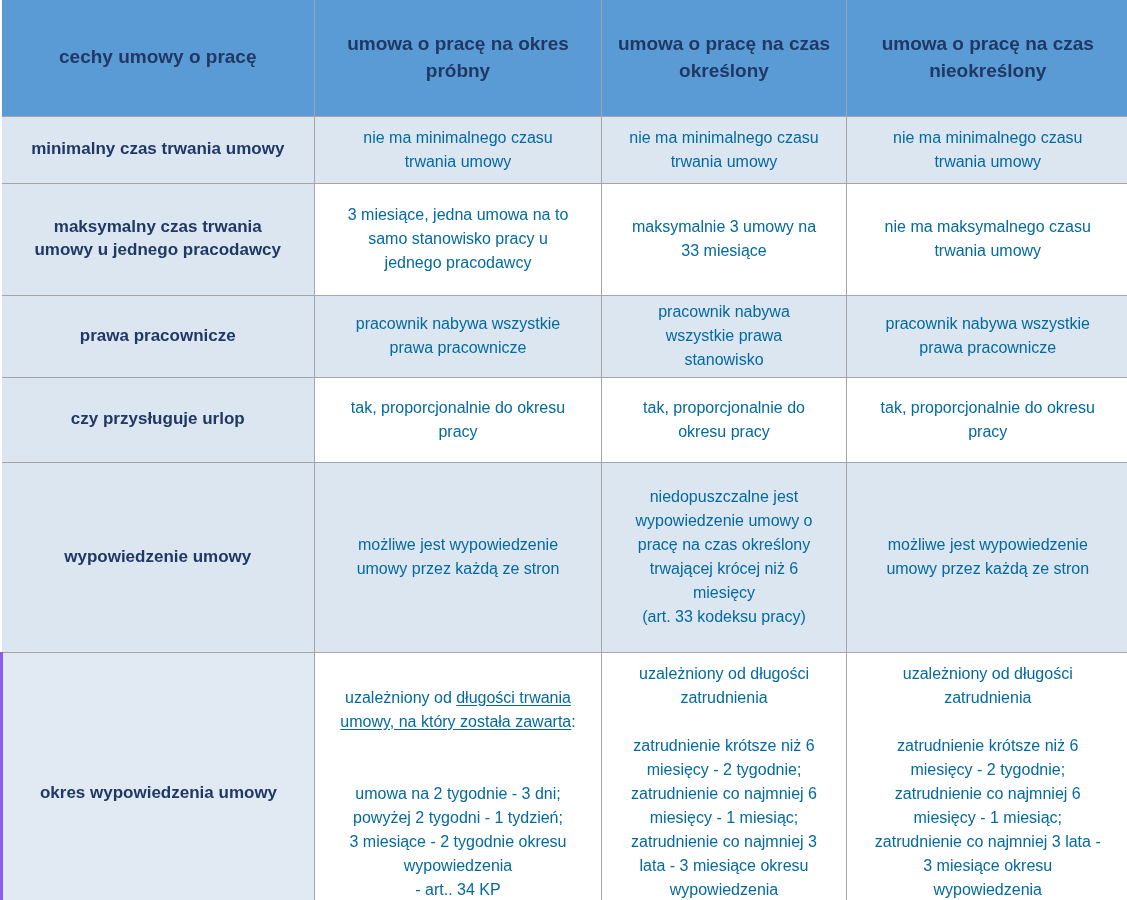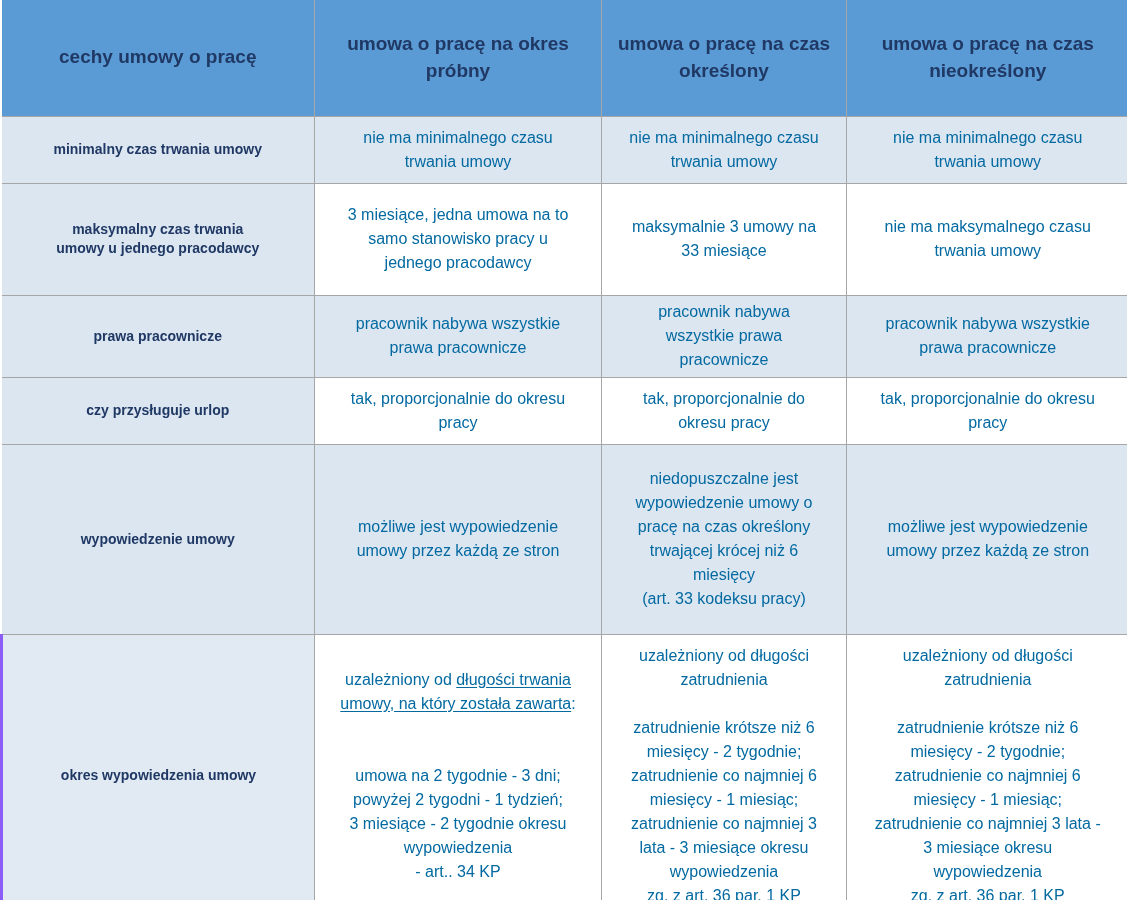--- a/index.html
+++ b/index.html
@@ -36,21 +36,21 @@
     background: #5b9bd5;
     color: #1f3864;
     font-weight: bold;
     font-size: 19px;
     line-height: 1.4;
   }
   td.label-cell {
     background: #dce6f1;
     color: #1f3864;
     font-weight: bold;
-    font-size: 14px;
+    font-size: 17px;
     line-height: 1.35;
   }
   td.data-cell {
     color: #0369a1;
     font-size: 16px;
     line-height: 1.5;
     background: #ffffff;
   }
   tr.striped td.data-cell { background: #dce6f1; }
 
@@ -112,26 +112,26 @@
     <td class="data-cell">nie ma maksymalnego czasu
 trwania umowy</td>
   </tr>
 
   <tr style="height:82px" class="striped">
     <td class="label-cell">prawa pracownicze</td>
     <td class="data-cell">pracownik nabywa wszystkie
 prawa pracownicze</td>
     <td class="data-cell">pracownik nabywa
 wszystkie prawa
-pracownicze</td>
+stanowisko</td>
     <td class="data-cell">pracownik nabywa wszystkie
 prawa pracownicze</td>
   </tr>
 
-  <tr style="height:67px">
+  <tr style="height:85px">
     <td class="label-cell">czy przysługuje urlop</td>
     <td class="data-cell">tak, proporcjonalnie do okresu
 pracy</td>
     <td class="data-cell">tak, proporcjonalnie do
 okresu pracy</td>
     <td class="data-cell">tak, proporcjonalnie do okresu
 pracy</td>
   </tr>
 
   <tr style="height:190px" class="striped">

